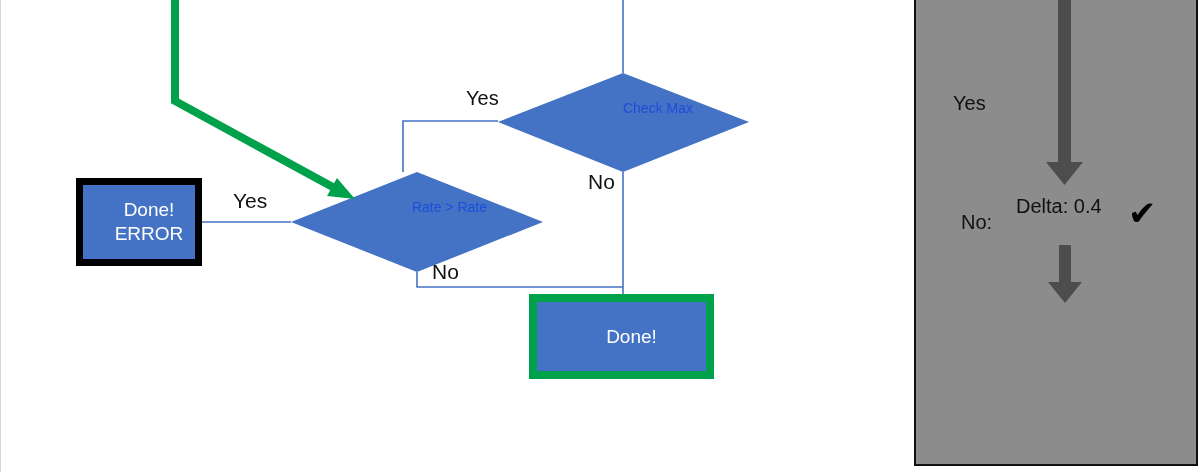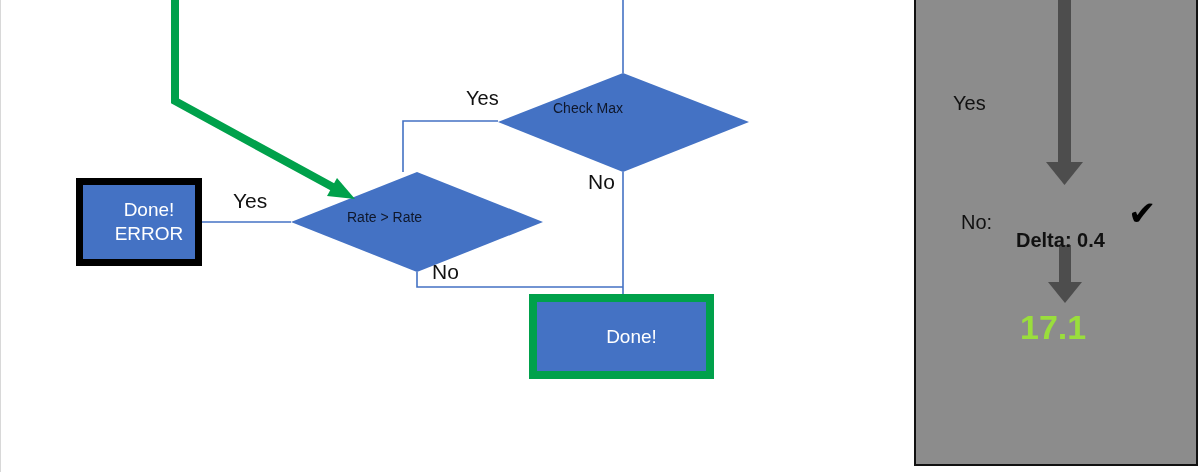--- a/index.html
+++ b/index.html
@@ -31,22 +31,22 @@
   #flow-svg {
     position: absolute;
     left: 0; top: 0;
     width: 914px;
     height: 472px;
   }
 
   
   .diamond-label {
     position: absolute;
-    color: #0f172a;
-    text-align: left;
+    color: #1d4ed8;
+    text-align: right;
     line-height: 1.2;
     font-size: 14px;
     pointer-events: none;
     white-space: nowrap;
   }
 
   .process-box {
     position: absolute;
     background: #4472c4;
     color: #ffffff;
@@ -99,21 +99,21 @@
     width: 284px; height: 466px;
   }
   .panel-text {
     position: absolute;
     color: #111111;
     font-size: 20px;
     white-space: nowrap;
   }
   #panel-yes   { left: 37px;  top: 92px; }
   #panel-no    { left: 45px;  top: 211px; }
-  #panel-delta { left: 100px; top: 229px; font-weight: bold; }
+  #panel-delta { left: 100px; top: 195px; }
   #panel-value {
     left: 104px; top: 308px;
     color: #9ade3c;
     font-size: 34px;
     font-weight: bold;
   }
   #panel-check {
     left: 212px; top: 196px;
     font-size: 34px;
     color: #000000;
@@ -146,21 +146,21 @@
       <g>
         <polyline points="174,-10 174,101 339,191" fill="none" stroke="#00a14b" stroke-width="8" stroke-linejoin="miter" stroke-linecap="butt"></polyline>
         <polygon points="354,199 326,196 336,178" fill="#00a14b"></polygon>
       </g>
     </svg>
 
     <div class="diamond-label" style="left:552px; top:100px; width:140px;">
       <div>Check Max</div>
     </div>
 
-    <div class="diamond-label" style="left:346px; top:209px; width:140px;">
+    <div class="diamond-label" style="left:346px; top:199px; width:140px;">
       <div>Rate &gt; Rate</div>
     </div>
 
     <div class="process-box" id="node-done-error">
       <div>
         <div>Done!</div>
         <div>ERROR</div>
       </div>
     </div>
 
@@ -186,16 +186,15 @@
       <g>
         <rect x="143" y="245" width="12" height="42" fill="#4d4d4d"></rect>
         <polygon points="132,282 166,282 149,303" fill="#4d4d4d"></polygon>
       </g>
     </svg>
 
     <div class="panel-text" id="panel-yes">Yes</div>
     <div class="panel-text" id="panel-no">No:</div>
     <div class="panel-text" id="panel-delta">Delta: 0.4</div>
     <div class="panel-text" id="panel-check">✔</div>
-    <div class="panel-text" id="panel-value">17.1</div>
   </div>
 
 </div>
 
 </body></html>

